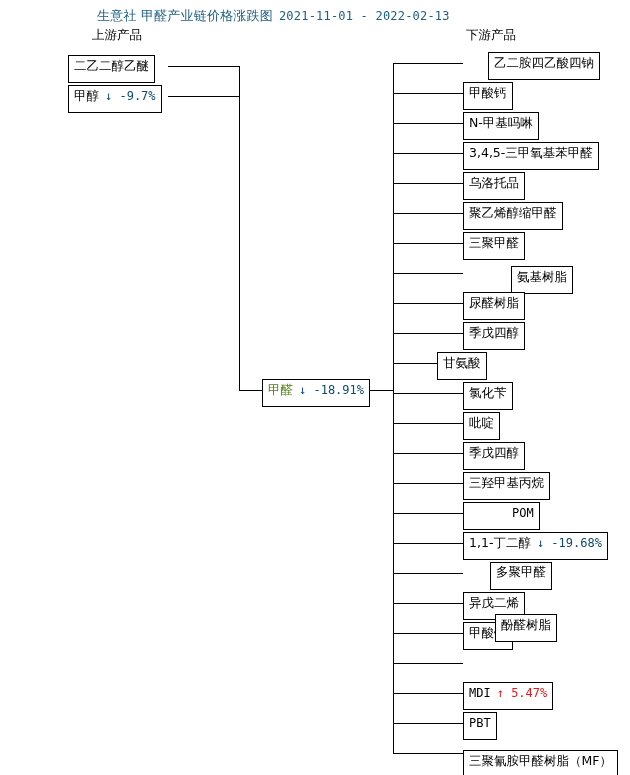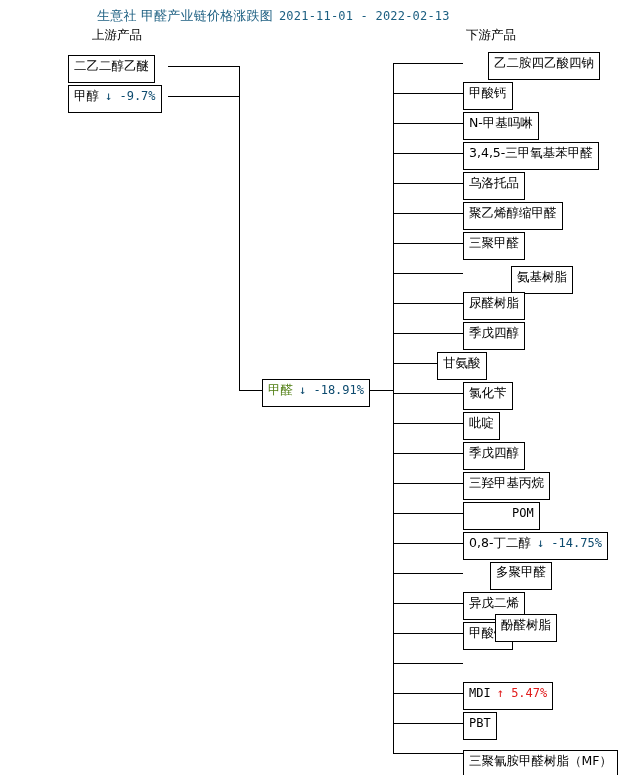--- a/index.html
+++ b/index.html
@@ -139,21 +139,21 @@
       <div class="node downstream" style="left: 463px; top: 232px;"><span class="nm">三聚甲醛</span></div>
       <div class="node downstream" style="left: 463px; top: 266px; margin-left: 48px;"><span class="nm">氨基树脂</span></div>
       <div class="node downstream" style="left: 463px; top: 292px;"><span class="nm">尿醛树脂</span></div>
       <div class="node downstream" style="left: 463px; top: 322px;"><span class="nm">季戊四醇</span></div>
       <div class="node downstream" style="left: 437px; top: 352px;"><span class="nm">甘氨酸</span></div>
       <div class="node downstream" style="left: 463px; top: 382px;"><span class="nm">氯化苄</span></div>
       <div class="node downstream" style="left: 463px; top: 412px;"><span class="nm">吡啶</span></div>
       <div class="node downstream" style="left: 463px; top: 442px;"><span class="nm">季戊四醇</span></div>
       <div class="node downstream" style="left: 463px; top: 472px;"><span class="nm">三羟甲基丙烷</span></div>
       <div class="node downstream" style="left: 463px; top: 502px; padding-left: 48px;"><span class="nm latin">POM</span></div>
-      <div class="node downstream" style="left: 463px; top: 532px;"><span class="nm">0,8-丁二醇</span><span class="chg down">↓ -14.75%</span></div>
+      <div class="node downstream" style="left: 463px; top: 532px;"><span class="nm">1,1-丁二醇</span><span class="chg down">↓ -19.68%</span></div>
       <div class="node downstream" style="left: 490px; top: 562px; font-family: Liberation Mono, monospace;"><span class="nm">多聚甲醛</span></div>
       <div class="node downstream" style="left: 463px; top: 592px;"><span class="nm">异戊二烯</span></div>
       <div class="node downstream" style="left: 463px; top: 622px;"><span class="nm">甲酸钠</span></div>
       <div class="node downstream" style="left: 463px; top: 614px; margin-left: 32px;"><span class="nm">酚醛树脂</span></div>
       <div class="node downstream" style="left: 463px; top: 682px;"><span class="nm latin">MDI</span><span class="chg up">↑ 5.47%</span></div>
       <div class="node downstream" style="left: 463px; top: 712px;"><span class="nm latin">PBT</span></div>
       <div class="node downstream" style="left: 463px; top: 742px; margin-top: 8px;"><span class="nm">三聚氰胺甲醛树脂（MF）</span></div>
     </div>
 
 </div>

